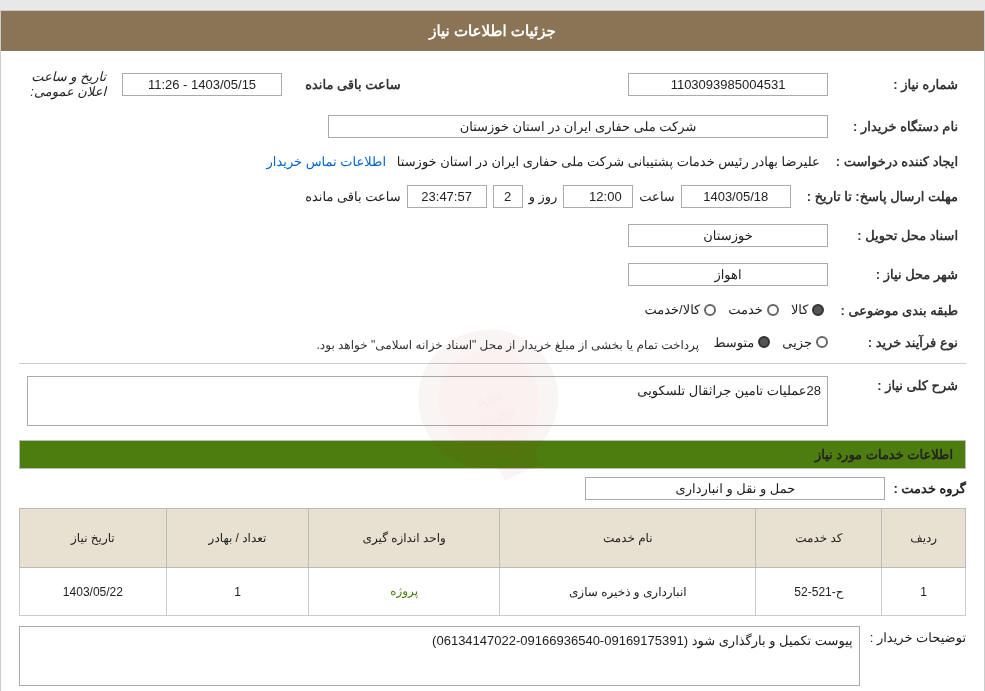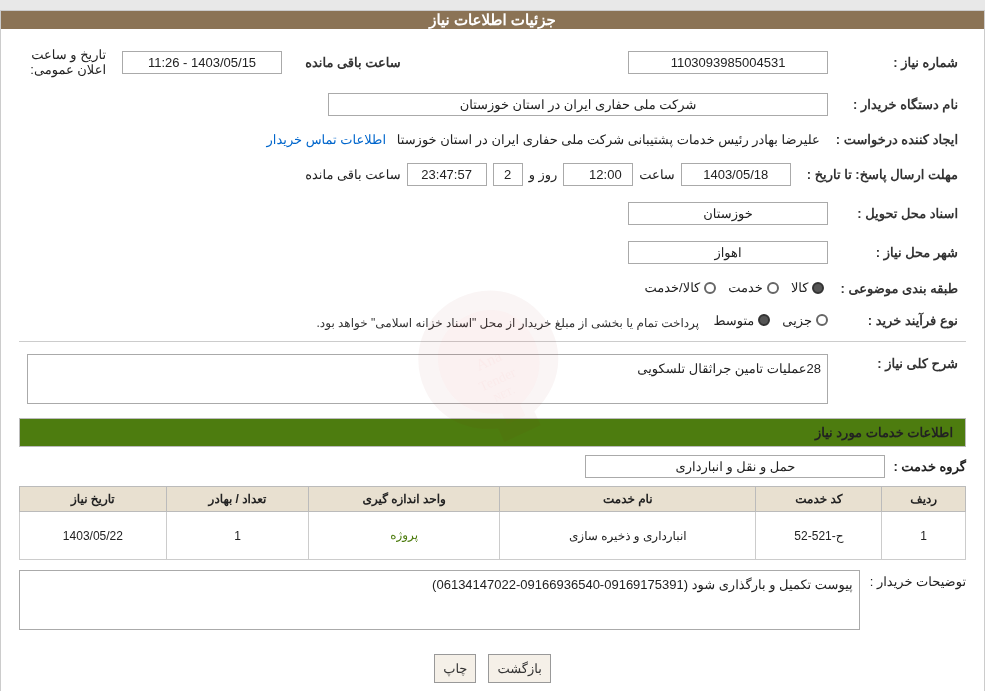--- a/index.html
+++ b/index.html
@@ -13,21 +13,21 @@
     .page-wrapper {
       max-width: 985px;
       margin: 10px auto;
       background: #fff;
       border: 1px solid #ccc;
     }
     .header-bar {
       background: #8B7355;
       color: #fff;
       text-align: center;
-      padding: 0 16px;
+      padding: 11px 16px;
       font-size: 15px;
       font-weight: bold;
     }
     .content-area {
       padding: 14px 18px;
     }
     .info-grid {
       width: 100%;
       border-collapse: collapse;
       margin-bottom: 8px;
@@ -127,23 +127,23 @@
       margin: 8px 0;
     }
     .data-table {
       width: 100%;
       border-collapse: collapse;
       font-size: 12px;
     }
     .data-table th {
       background: #e8e0d0;
       border: 1px solid #bbb;
-      padding: 5px 8px;
+      padding: 22px 8px;
       text-align: center;
-      font-weight: bold;
+      font-weight: normal;
     }
     .data-table td {
       border: 1px solid #ccc;
       padding: 16px 8px;
       text-align: center;
       margin-top: 20px;
     }
     .data-table td.link-cell {
       color: #4d7c0f;
       cursor: pointer;
@@ -233,21 +233,21 @@
         <td class="value-cell">
           <div class="input-box input-medium">1103093985004531</div>
         </td>
         <td style="width:200px"></td>
         <td class="label-cell" style="text-align:left">
           <span>ساعت باقی مانده</span> &nbsp;
         </td>
         <td>
           <div class="input-box" style="min-width:160px; text-align:center;">1403/05/15 - 11:26</div>
         </td>
-        <td style="padding-right:8px;">تاریخ و ساعت اعلان عمومی:</td>
+        <td style="padding-right:8px;font-style:italic;">تاریخ و ساعت اعلان عمومی:</td>
       </tr>
     </tbody>
       </table>
 
     <table class="info-grid">
       <tbody>
           <tr>
         <td class="label-cell">نام دستگاه خریدار :</td>
         <td class="value-cell" colspan="5">
           <div class="input-box" style="min-width:500px;">شرکت ملی حفاری ایران در استان خوزستان</div>

